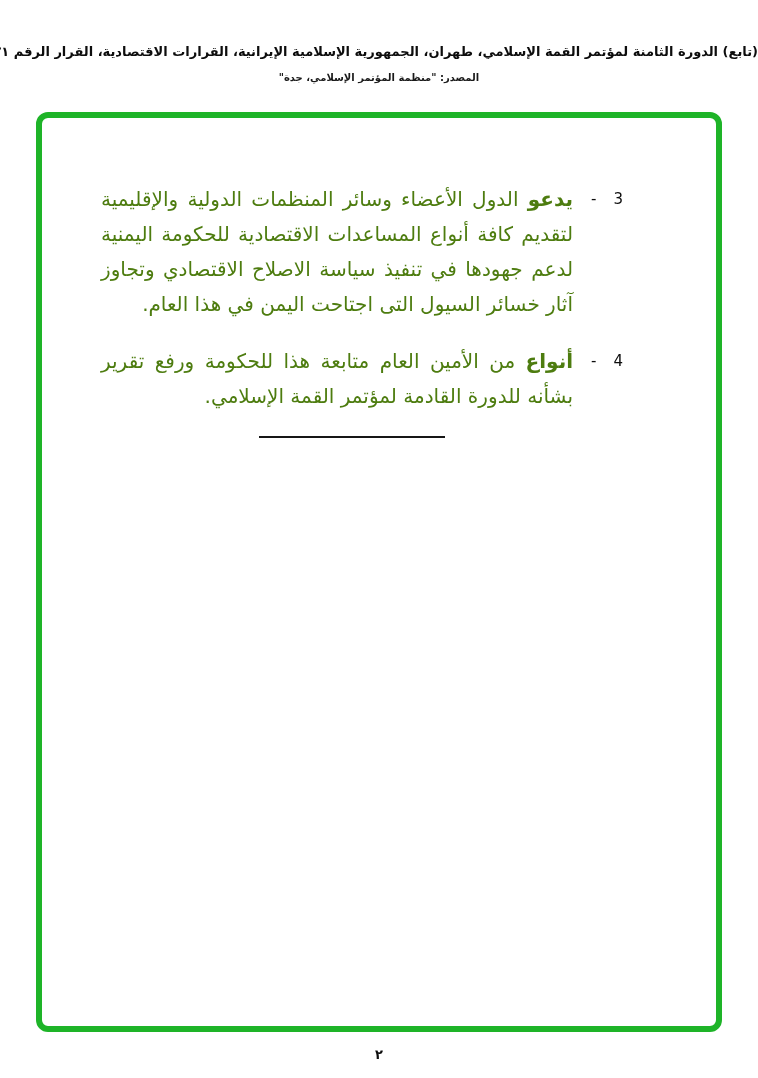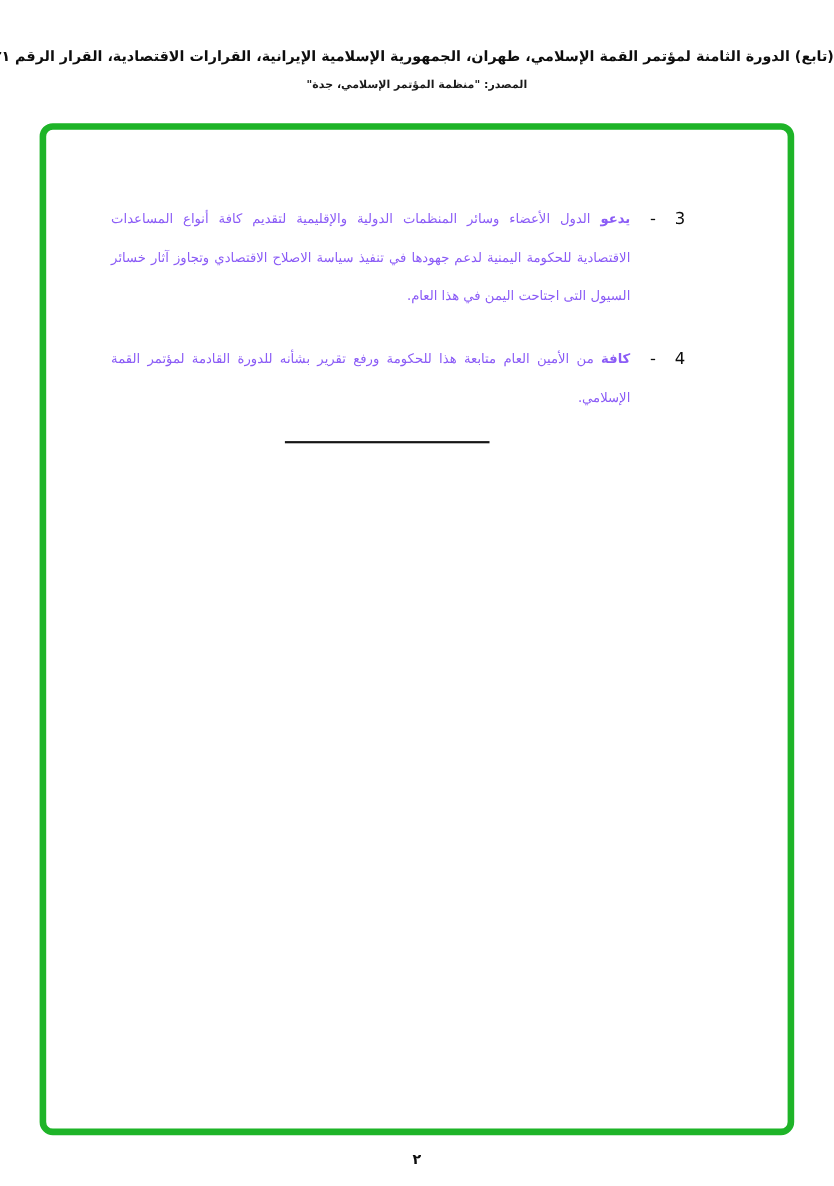--- a/index.html
+++ b/index.html
@@ -58,23 +58,23 @@
     flex: 0 0 32px;
     margin-left: 18px;
     font-size: 15px;
     line-height: 35px;
     color: #0d0d0d;
   }
   .para {
     width: 472px;
     direction: rtl;
     text-align: justify;
-    font-size: 12px;
+    font-size: 20px;
     line-height: 35px;
-    color: #8b5cf6;
+    color: #4d7c0f;
   }
   .para b { font-weight: bold; }
   .separator {
     width: 186px;
     border-top: 2px solid #161616;
     margin: 16px auto 0 auto;
     transform: translateX(-10px);
   }
   .page-number {
     position: absolute;
@@ -108,21 +108,21 @@
         <b>يدعو</b><span> الدول الأعضاء وسائر المنظمات الدولية والإقليمية لتقديم كافة أنواع المساعدات الاقتصادية للحكومة اليمنية لدعم جهودها في تنفيذ سياسة الاصلاح الاقتصادي وتجاوز آثار خسائر السيول التى اجتاحت اليمن في هذا العام.</span>
       </p>
     </div>
 
     <div class="res-item">
       <span class="marker">
         <span>4</span>
         <span>-</span>
       </span>
       <p class="para">
-        <b>كافة</b><span> من الأمين العام متابعة هذا للحكومة ورفع تقرير بشأنه للدورة القادمة لمؤتمر القمة الإسلامي.</span>
+        <b>أنواع</b><span> من الأمين العام متابعة هذا للحكومة ورفع تقرير بشأنه للدورة القادمة لمؤتمر القمة الإسلامي.</span>
       </p>
     </div>
 
     <div class="separator"></div>
 
   </div>
 
   <div class="page-number">٢</div>
 
 </div>

